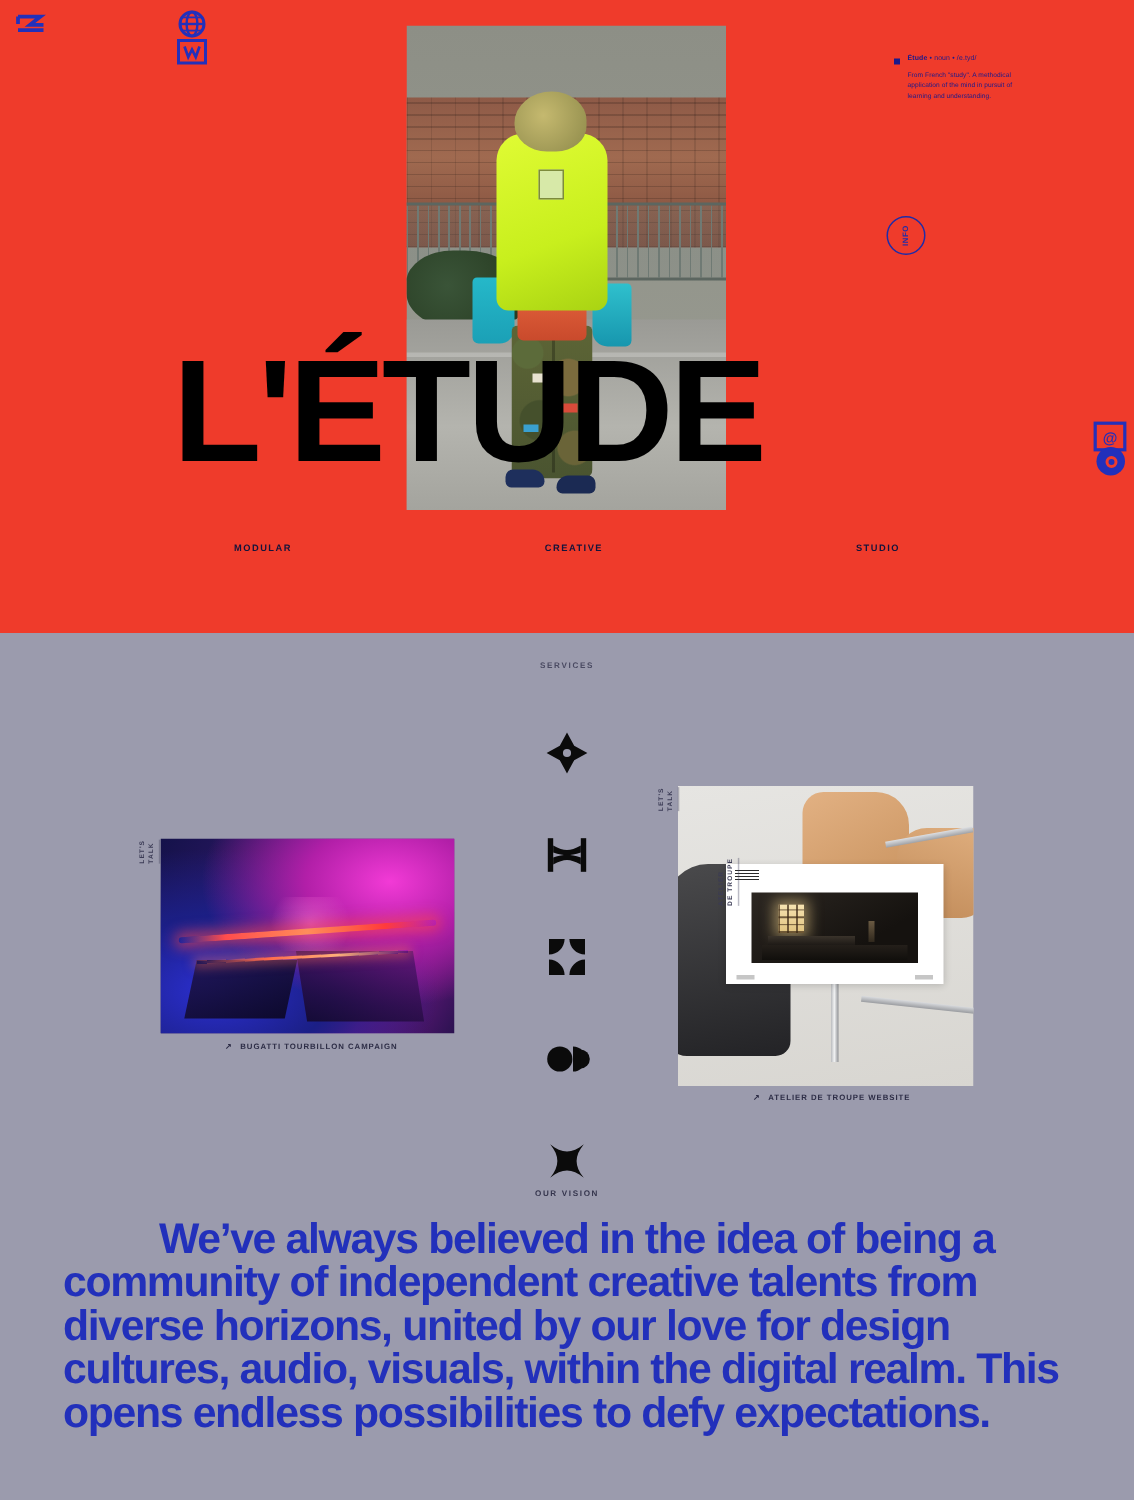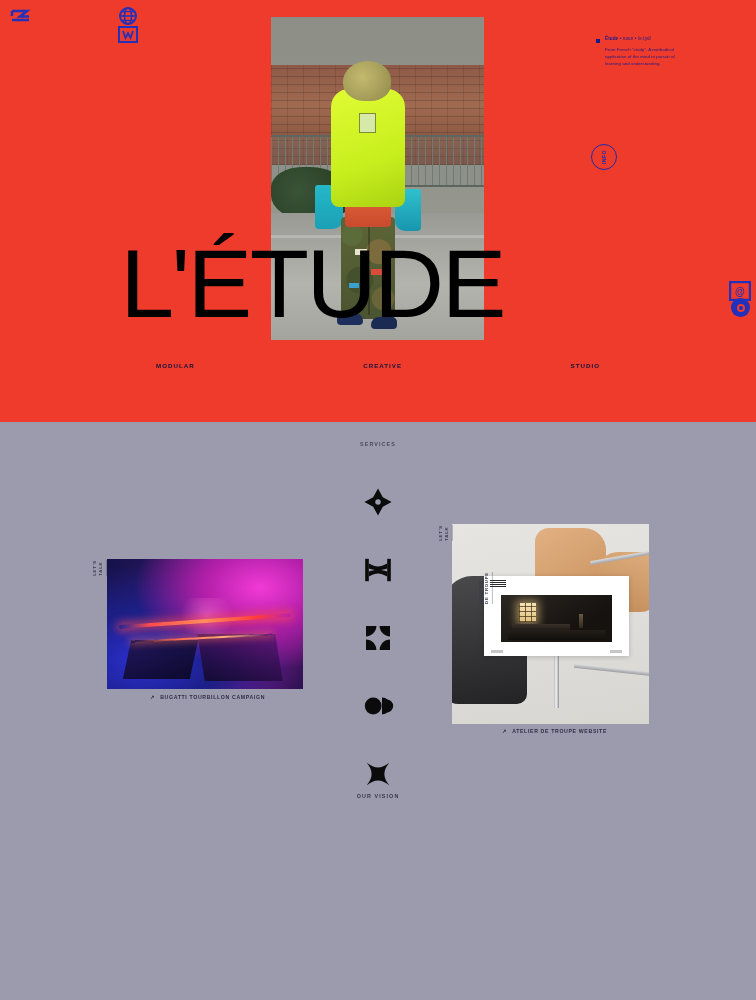--- a/index.html
+++ b/index.html
@@ -105,22 +105,22 @@
   .hero-photo .stick1   { position:absolute; left:84px; top:232px; width:12px; height:6px; background:#e8e2d0; }
   .hero-photo .stick2   { position:absolute; left:100px; top:252px; width:14px; height:6px; background:#d94b3a; }
   .hero-photo .stick3   { position:absolute; left:78px; top:266px; width:10px; height:5px; background:#3aa0d0; }
   .hero-photo .shoe-l   { position:absolute; left:66px; top:296px; width:26px; height:12px;
                           background:#1e2f5c; border-radius:5px 8px 4px 4px; }
   .hero-photo .shoe-r   { position:absolute; left:100px; top:300px; width:26px; height:12px;
                           background:#1b2a53; border-radius:8px 5px 4px 4px; }
 
   
   .hero-title {
-    position:absolute; left:0; top:243px; width:624px; text-align:center; z-index:20;
-    font-size:97px; line-height:.84; font-weight:normal; color:#000;
+    position:absolute; left:0; top:233px; width:624px; text-align:center; z-index:20;
+    font-size:97px; line-height:.84; font-weight:bold; color:#000;
     letter-spacing:-2.5px; mix-blend-mode:multiply; pointer-events:none;
     font-family:"Liberation Sans", sans-serif;
   }
 
   
   .meta-row {
     position:absolute; left:0; top:362px; width:756px; z-index:30;
     display:flex; justify-content:space-between; padding:0 156px;
   }
   .meta-row span {
@@ -420,20 +420,21 @@
     <span>ATELIER DE TROUPE WEBSITE</span>
   </div>
 
   <div class="vtag vtag-1">LET'S
 TALK</div>
   <div class="vtag vtag-2">LET'S
 TALK</div>
   <div class="vtag vtag-3">ATELIER
 DE TROUPE</div>
 
+  <p class="closing">We’ve always believed in the idea of being a community of independent creative talents from diverse horizons, united by our love for design cultures, audio, visuals, within the digital realm. This opens endless possibilities to defy expectations.</p>
 
   <div class="fab-mail">
     <svg viewBox="0 0 22 20" width="22" height="20">
       <rect x="1" y="1" width="20" height="18" fill="#ef3b2b" stroke="#2230bb" stroke-width="2.4"></rect>
       <text x="11" y="14" font-size="10" font-weight="bold" fill="#2230bb" text-anchor="middle" font-family="Liberation Sans, sans-serif">@</text>
     </svg>
   </div>
 
   <div class="fab-round">
     <span class="ring"></span>

